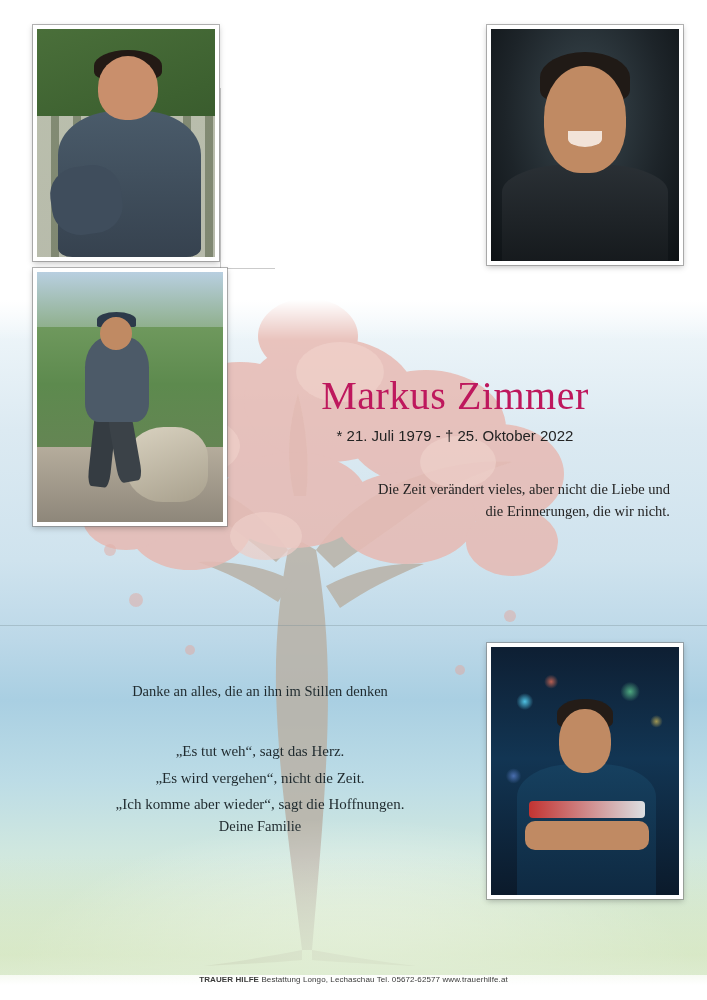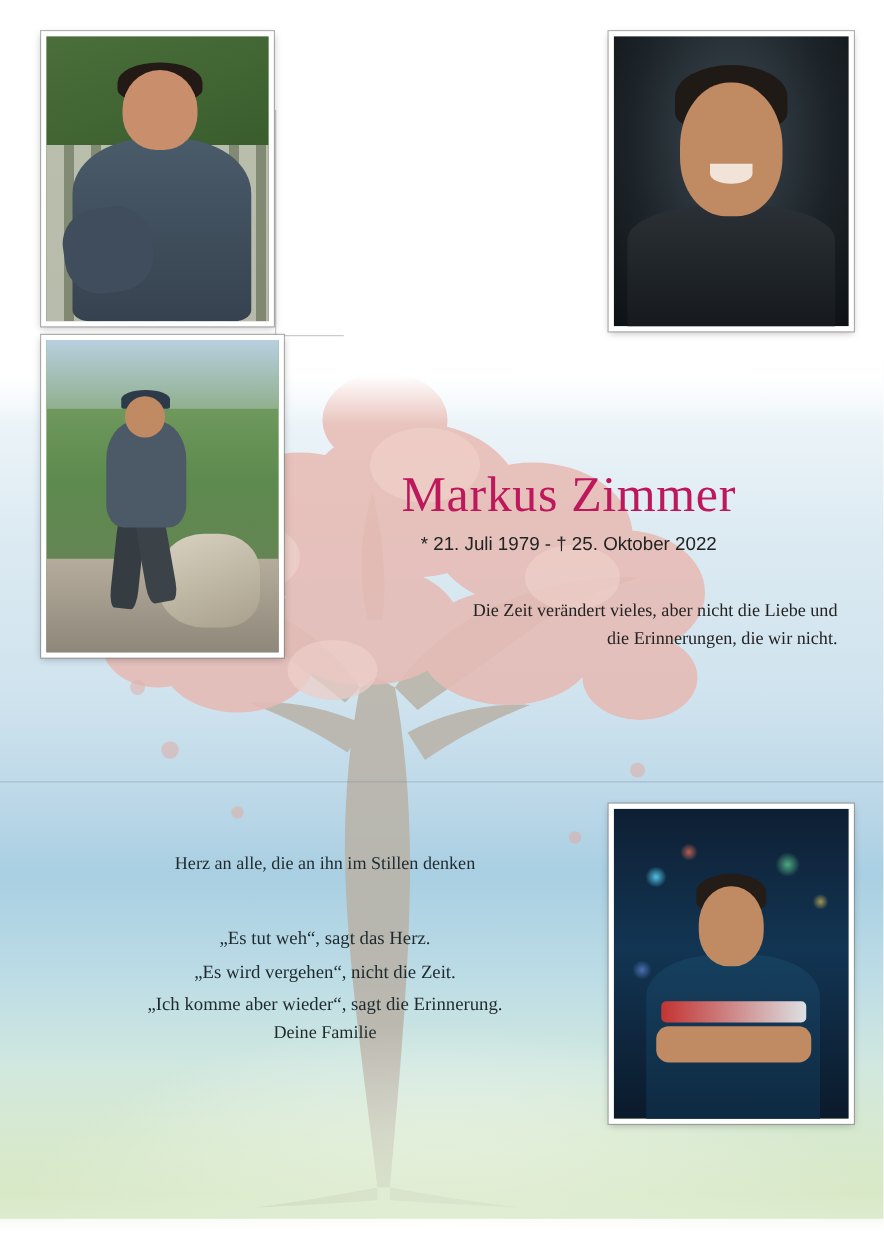--- a/index.html
+++ b/index.html
@@ -372,25 +372,29 @@
 
   <div class="name">Markus Zimmer</div>
   <div class="dates">* 21. Juli 1979 - † 25. Oktober 2022</div>
 
   <div class="subtext">
     <div>Die Zeit verändert vieles, aber nicht die Liebe und</div>
     <div>die Erinnerungen, die wir nicht.</div>
   </div>
 
   <div class="thanks">
-    <div>Herz an alle, die an ihn im Stillen denken</div>
+    <div>Danke an alles, die an ihn im Stillen denken</div>
   </div>
 
   <div class="verse">
     <div>„Es tut weh“, sagt das Herz.</div>
     <div>„Es wird vergehen“, nicht die Zeit.</div>
-    <div>„Ich komme aber wieder“, sagt die Erinnerung.</div>
+    <div>„Ich komme aber wieder“, sagt die Hoffnungen.</div>
   </div>
 
   <div class="family">Deine Familie</div>
 
+  <div class="footer">
+    <b>TRAUER HILFE</b>
+    <span>Bestattung Longo, Lechaschau Tel. 05672-62577 www.trauerhilfe.at</span>
+  </div>
 
 </div>
 
 </body></html>

